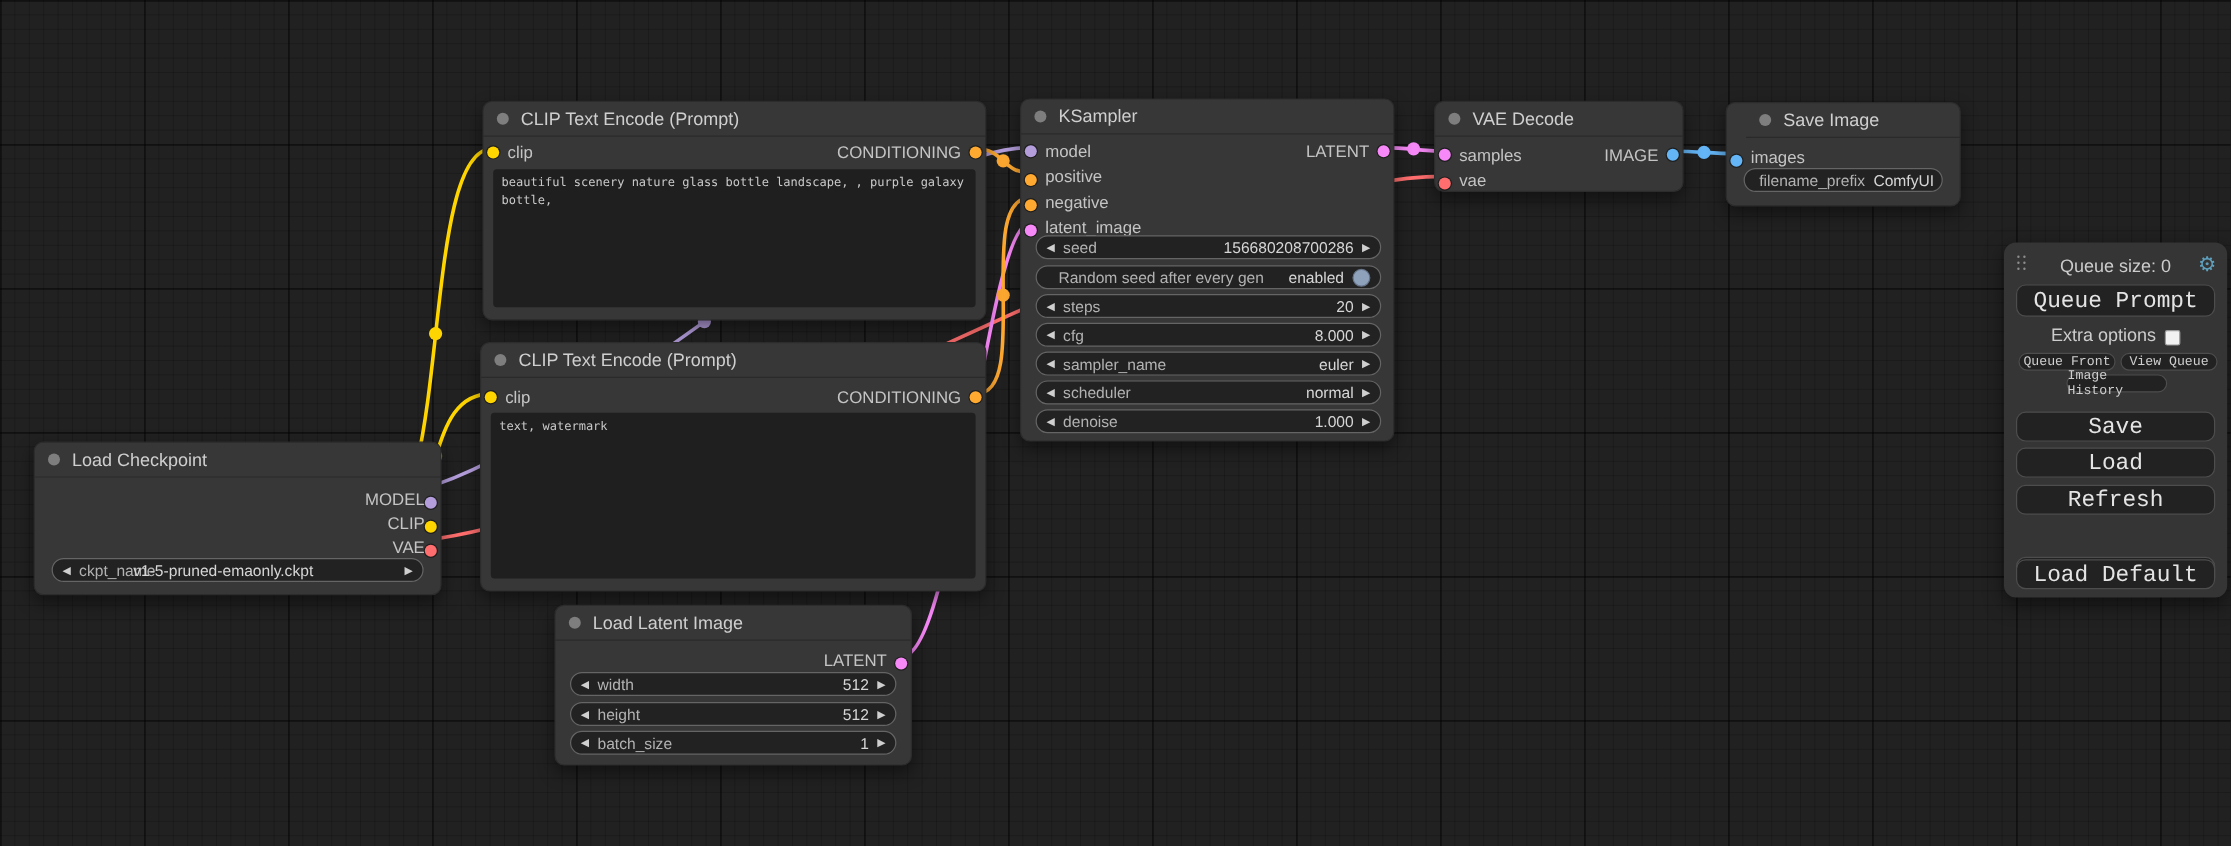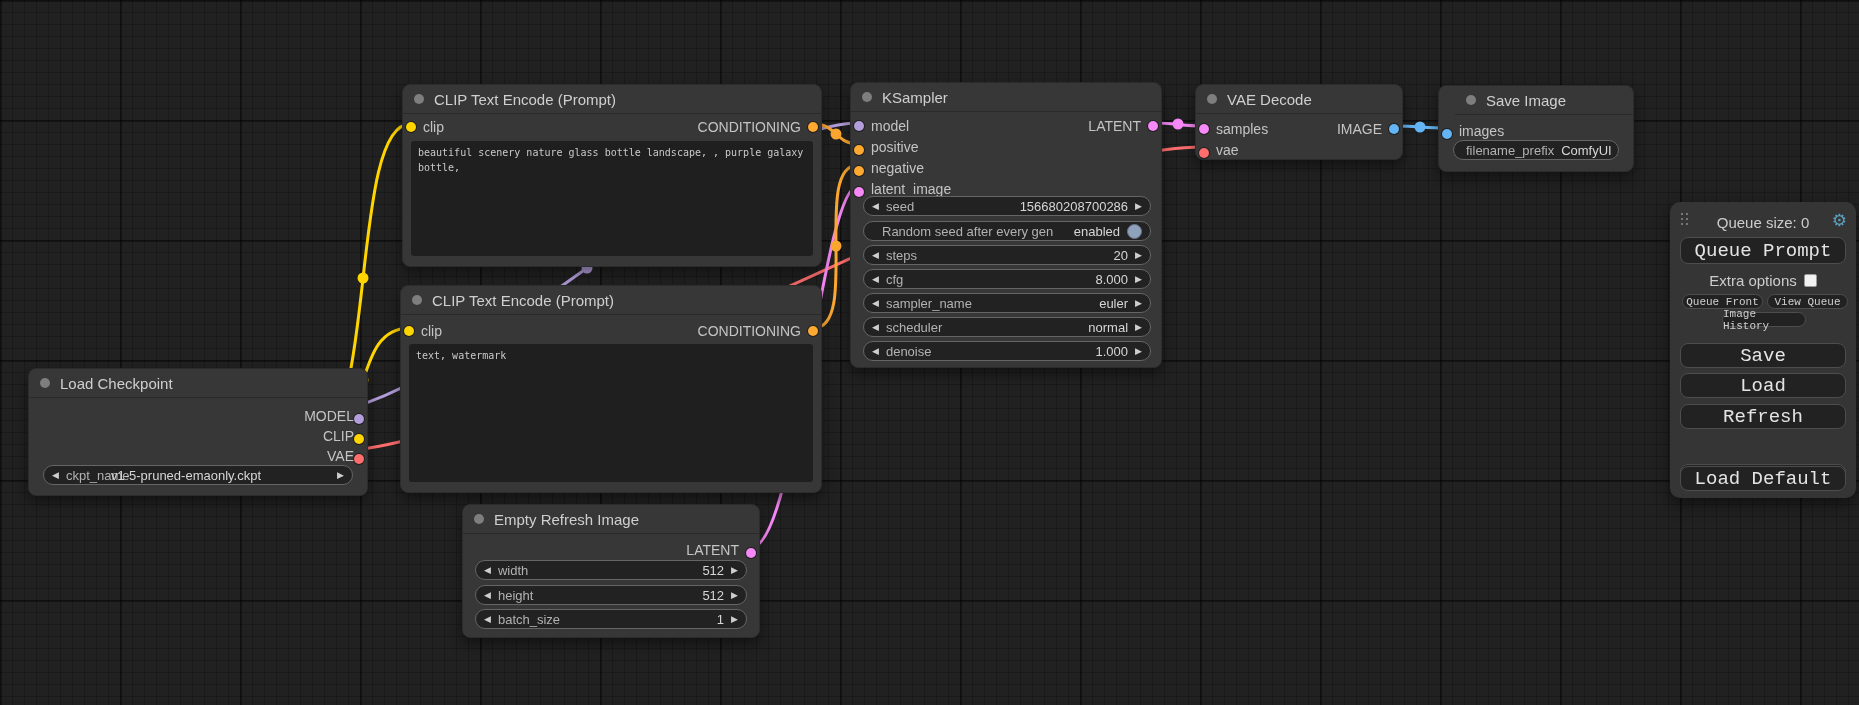--- a/index.html
+++ b/index.html
@@ -55,21 +55,21 @@
   .drag-handle{position:absolute;left:11px;top:1px;display:grid;grid-template-columns:2px 2px;
     grid-auto-rows:2px;gap:3px;}
   .hdot{width:2px;height:2px;background:#8d8d8d;border-radius:50%;}
   .qp-title{width:100%;text-align:center;font-size:15px;color:#cccccc;}
   .gear{position:absolute;right:9px;top:-2px;font-size:17px;color:#5E9FBC;}
   .qbtn{position:absolute;background:#222;border:1px solid #4d4d4d;border-radius:8px;
     color:#e4e4e4;display:flex;align-items:center;justify-content:center;box-sizing:border-box;font-family:Liberation Mono, monospace;}
   .qbtn.big{left:10px;width:166px;height:25px;font-size:19px;}
   .qbtn.small{height:15px;font-size:11px;color:#cfcfcf;border-radius:8px;}
   .extra-row{position:absolute;left:0;right:0;top:70px;height:16px;display:flex;
-    align-items:center;justify-content:center;gap:7px;font-size:15px;color:#cccccc;}
+    align-items:flex-end;justify-content:center;gap:7px;font-size:15px;color:#cccccc;}
   .checkbox{width:13px;height:13px;background:#f2f2f2;border:1px solid #9a9a9a;border-radius:2px;box-sizing:border-box;}
 </style>
 </head>
 <body>
 
 <div id="canvas">
 
   <svg id="links">
     <path class="lk-vae" d="M316,453 C539,453 980,147 1203,147"></path>
     <path class="lk-model" d="M316,413 C452,413 722,123 858,123"></path>
@@ -219,21 +219,21 @@
       <span class="arrow">◀</span>
       <span class="wlabel">denoise</span>
       <span class="wvalue">1.000</span>
       <span class="arrow">▶</span>
     </div>
   </div>
 
   <div class="node" style="left:462px;top:504px;width:298px;height:134px;">
     <div class="node-title">
       <span class="collapse-dot"></span>
-      <span>Empty Refresh Image</span>
+      <span>Load Latent Image</span>
     </div>
     <div class="row out" style="top:33px;gap:7px;">
       <span>LATENT</span>
       <span class="pdot c-latent"></span>
     </div>
     <div class="widget" style="left:12px;right:12px;top:55px;">
       <span class="arrow">◀</span>
       <span class="wlabel">width</span>
       <span class="wvalue">512</span>
       <span class="arrow">▶</span>

